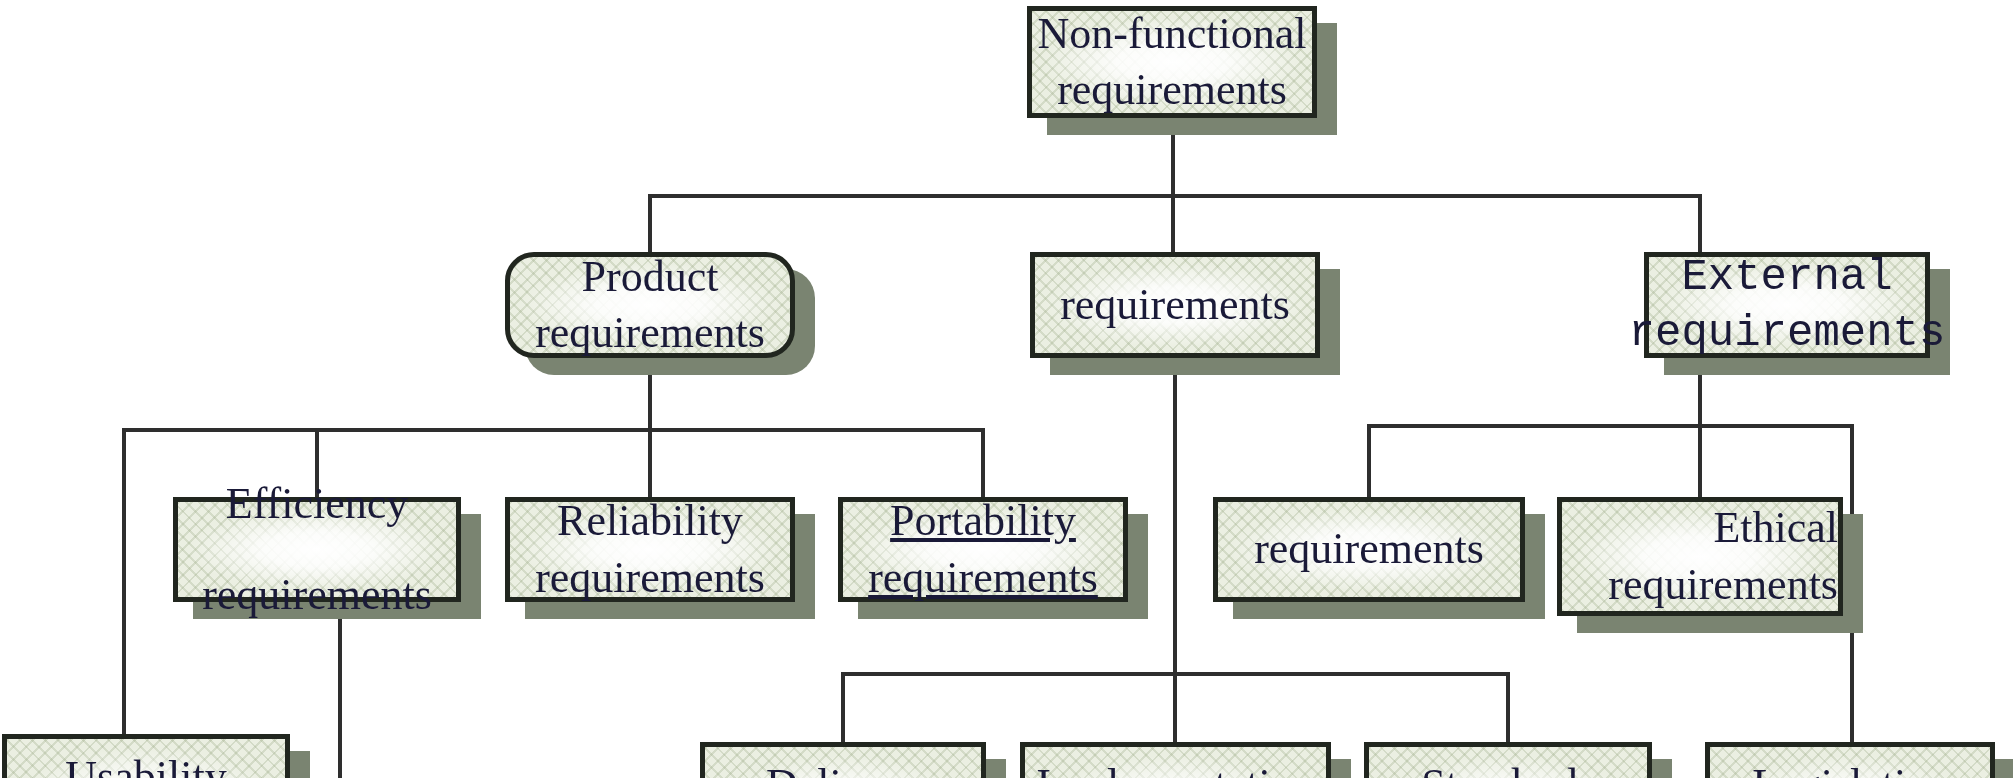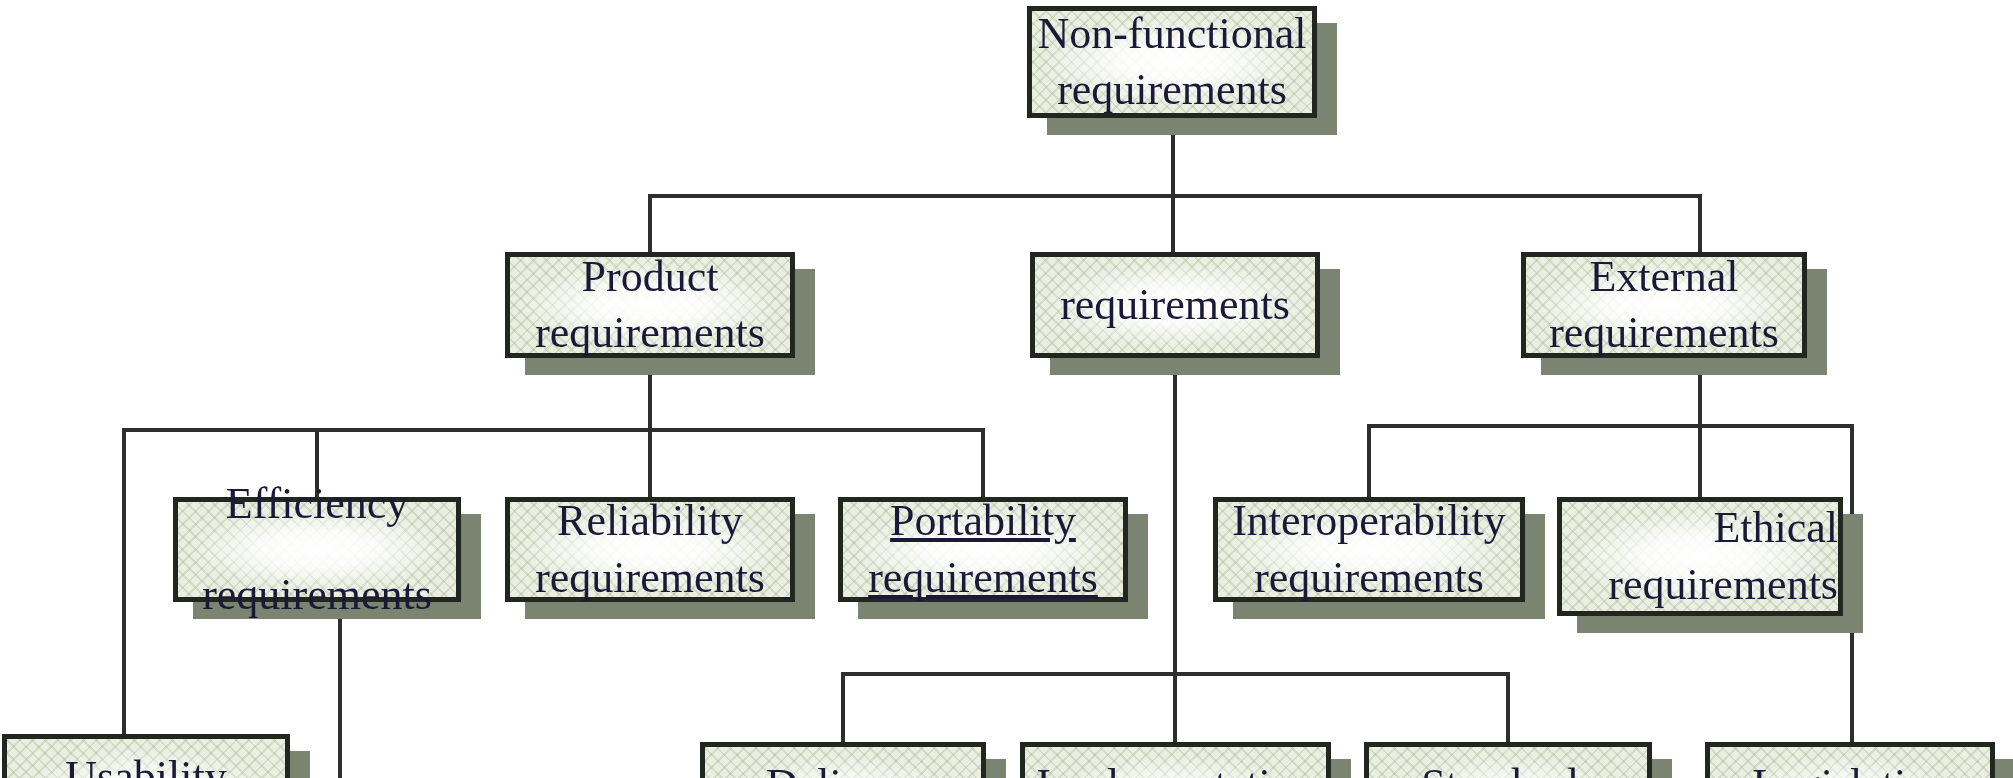--- a/index.html
+++ b/index.html
@@ -69,51 +69,50 @@
   <div class="line" style="left:1698px; top:358px; width:4px; height:139px;"></div>
   <div class="line" style="left:1367px; top:424px; width:487px; height:4px;"></div>
   <div class="line" style="left:1367px; top:424px; width:4px; height:73px;"></div>
   <div class="line" style="left:1850px; top:424px; width:4px; height:320px;"></div>
 
   <div class="node" style="left:1027px; top:6px; width:290px; height:112px;">
     <span>Non-functional</span>
     <span>requirements</span>
   </div>
 
-  <div class="node" style="left:505px; top:252px; width:290px; height:106px;">
+  <div class="node" style="left:505px; top:252px; width:290px; height:106px;border-radius:29px;">
     <span>Product</span>
     <span>requirements</span>
   </div>
 
   <div class="node" style="left:1030px; top:252px; width:290px; height:106px;">
     <span>requirements</span>
   </div>
 
-  <div class="node" style="left:1521px; top:252px; width:286px; height:106px;">
+  <div class="node" style="left:1644px; top:252px; width:286px; height:106px;font-family:Liberation Mono, monospace;">
     <span>External</span>
     <span>requirements</span>
   </div>
 
   <div class="node" style="left:173px; top:497px; width:288px; height:105px;gap:35px;">
     <span>Efficiency</span>
     <span>requirements</span>
   </div>
 
   <div class="node" style="left:505px; top:497px; width:290px; height:105px;">
     <span>Reliability</span>
     <span>requirements</span>
   </div>
 
   <div class="node" style="left:838px; top:497px; width:290px; height:105px;text-decoration:underline;">
     <span>Portability</span>
     <span>requirements</span>
   </div>
 
   <div class="node" style="left:1213px; top:497px; width:312px; height:105px;">
-    <span>Interoperability</span>
     <span>requirements</span>
   </div>
 
   <div class="node" style="left:1557px; top:497px; width:286px; height:119px;align-items:flex-end;">
     <span>Ethical</span>
     <span>requirements</span>
   </div>
 
   <div class="node cut" style="left:2px; top:734px; width:288px;">
     <span>Usability</span>

